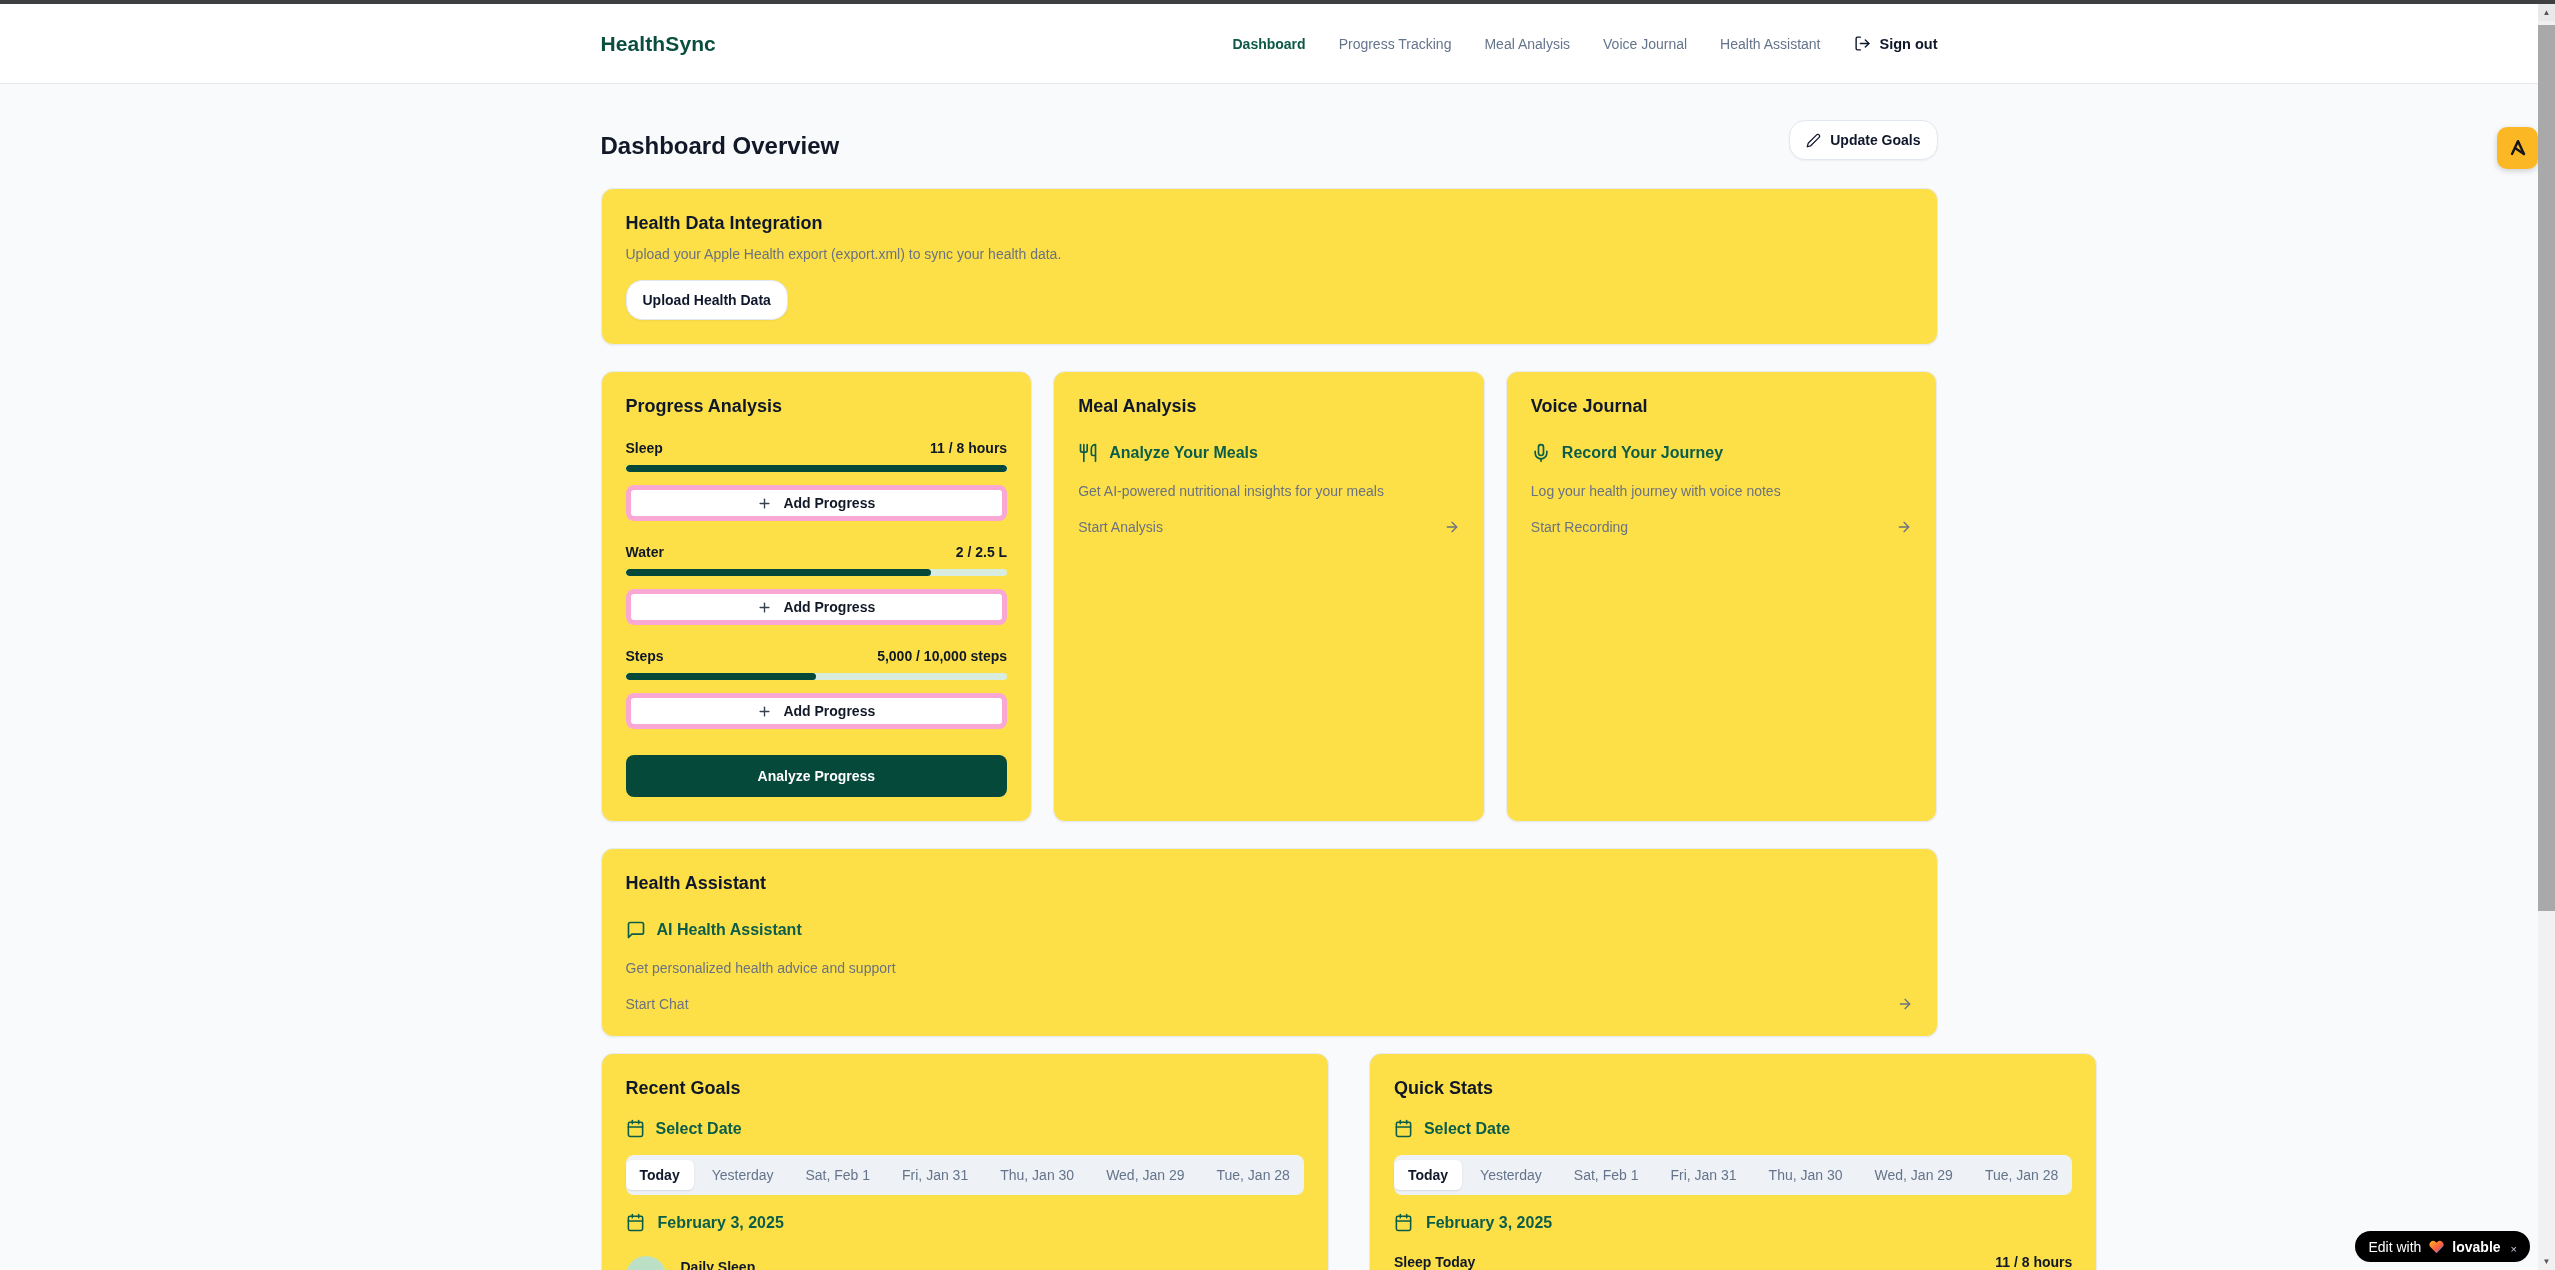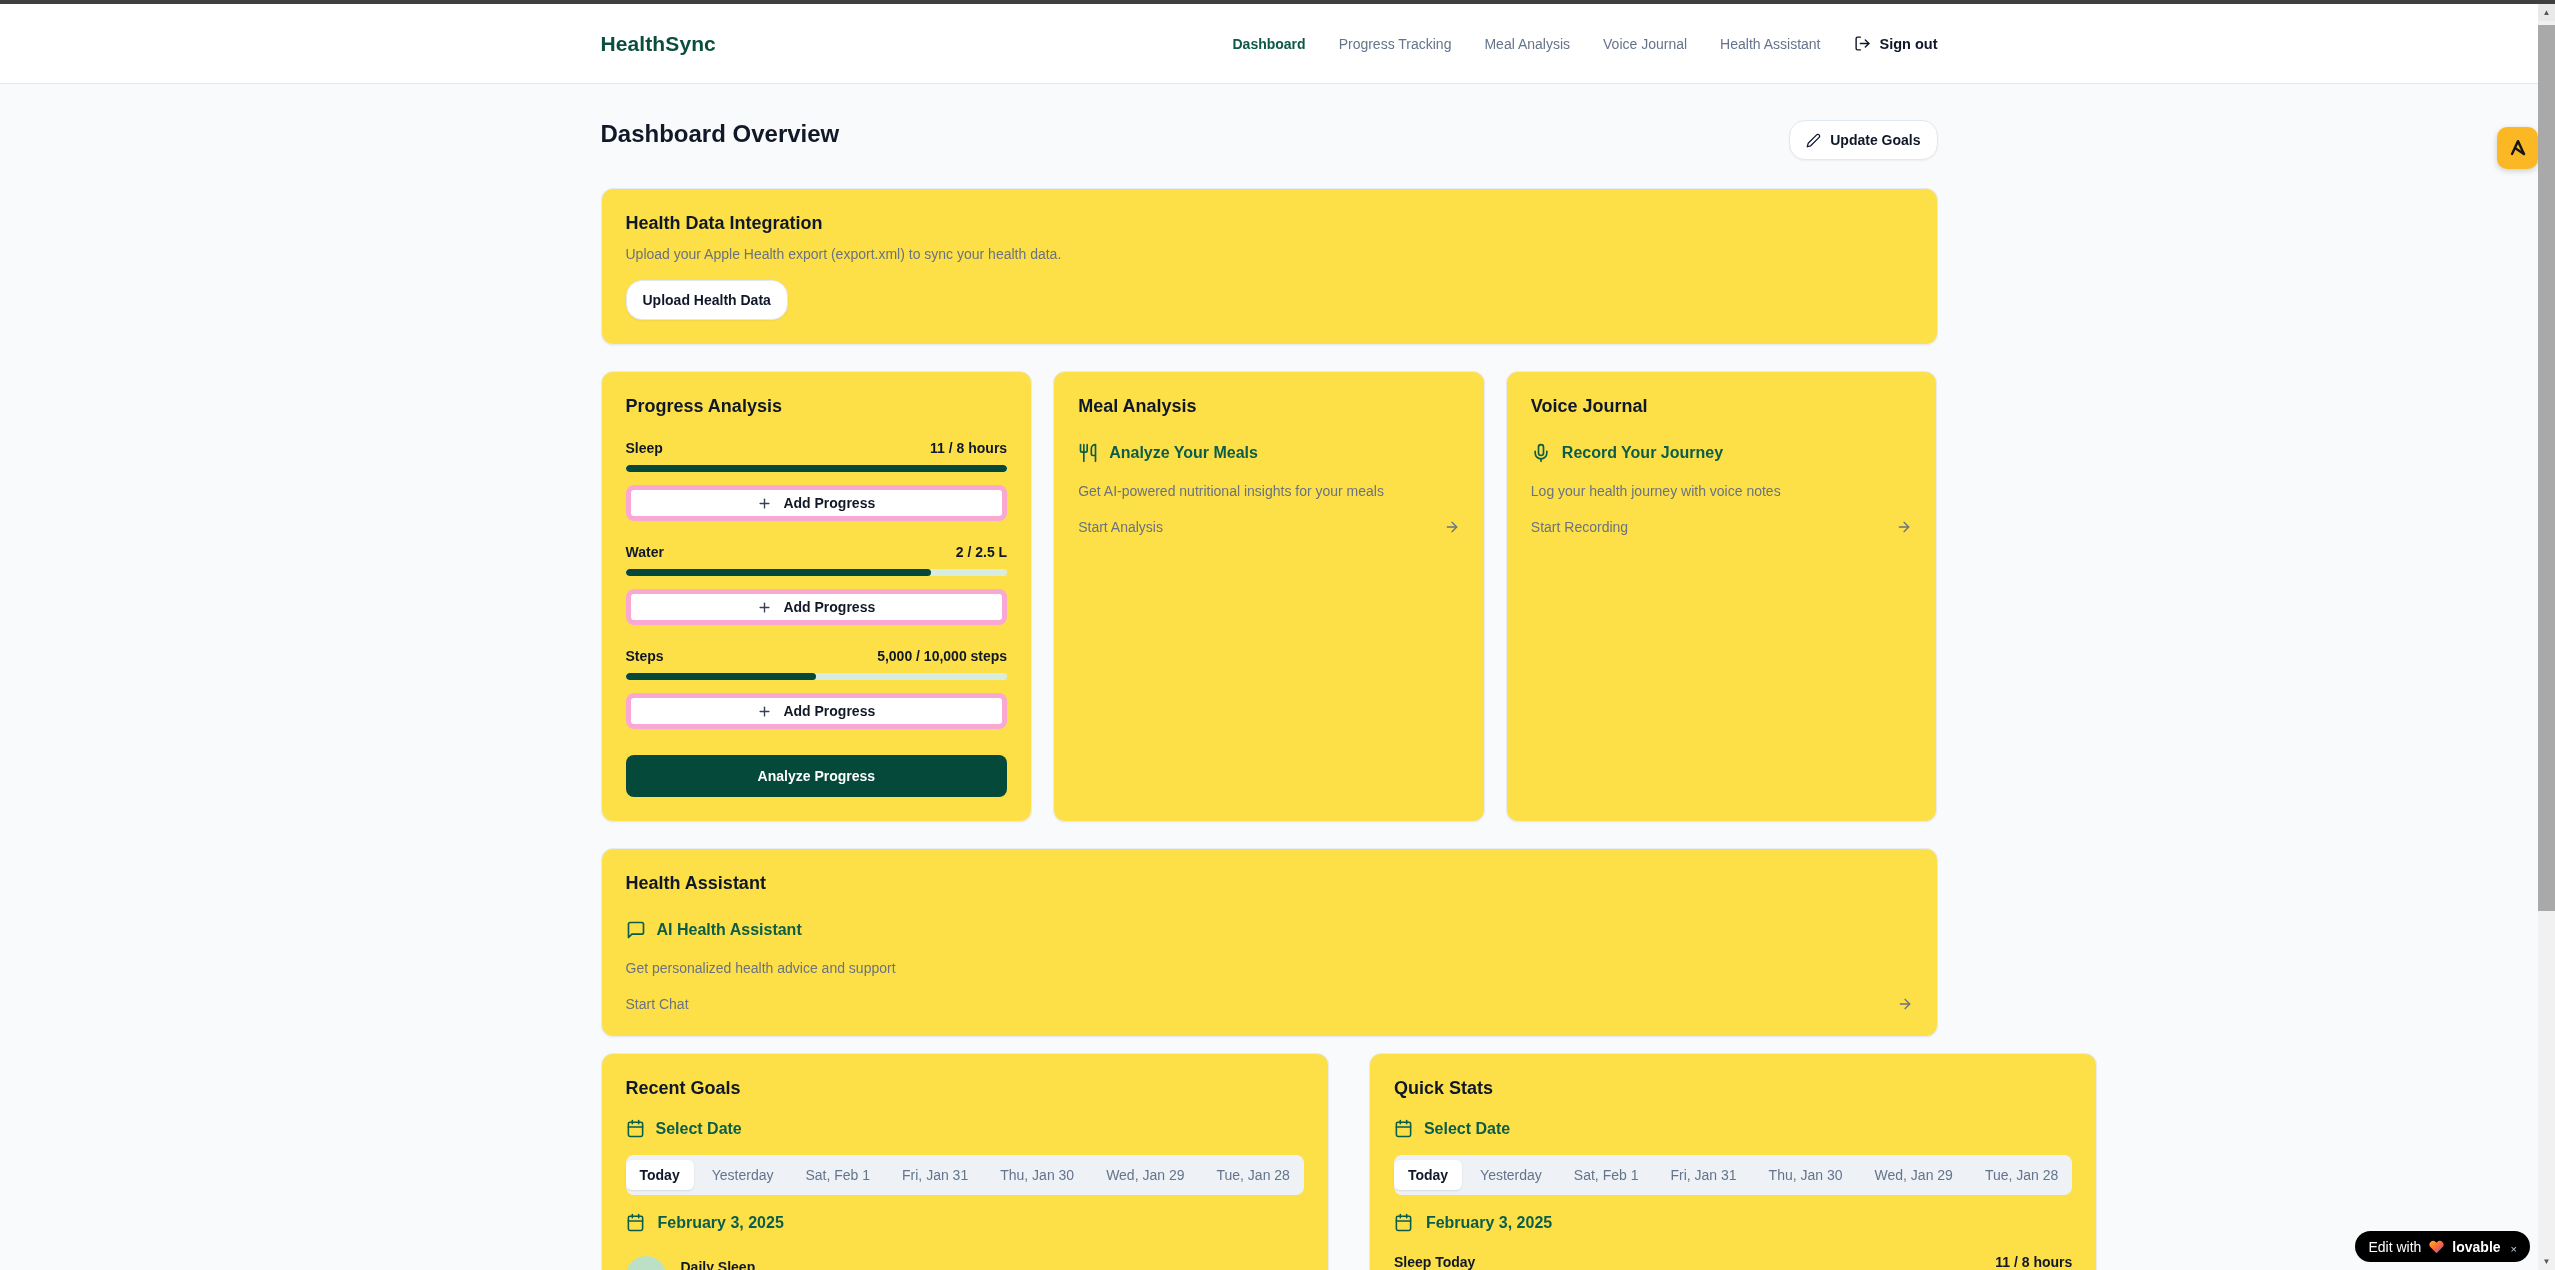--- a/index.html
+++ b/index.html
@@ -20,21 +20,21 @@
   .header-inner { width:1337px; height:100%; margin:0 auto; display:flex; align-items:center; justify-content:space-between; }
   .brand { font-size:21px; font-weight:800; color:#0a4f3e; letter-spacing:.1px; cursor:pointer; }
   nav { display:flex; align-items:center; gap:33px; }
   .nav-link { font-size:14px; font-weight:500; color:#64748b; text-decoration:none; cursor:pointer; }
   .nav-link.active { color:#0c5847; font-weight:600; }
   .signout { display:flex; align-items:center; gap:9px; font-size:14.5px; font-weight:600; color:#0f172a; background:none; border:none; cursor:pointer; font-family:inherit; }
 
   
   .page { padding-right:17px; }
   .container { width:1337px; margin:0 auto; }
-  .page-head { display:flex; align-items:flex-start; justify-content:space-between; margin-top:36px; margin-bottom:28px; }
+  .page-head { display:flex; align-items:flex-end; justify-content:space-between; margin-top:36px; margin-bottom:28px; }
   .page-title { font-size:24px; font-weight:800; color:#111827; }
 
   .btn-outline { display:inline-flex; align-items:center; justify-content:center; gap:9px; background:#fff; border:1px solid #e2e8f0; border-radius:16px; padding:0 16px; height:40px; font-size:14px; font-weight:600; color:#0f172a; font-family:inherit; cursor:pointer; box-shadow:0 1px 2px rgba(16,24,40,.05); }
 
   .card { background:#fde047; border:1px solid #e8ebf0; border-radius:12px; box-shadow:0 1px 2px rgba(16,24,40,.04); padding:24px; }
   .card-title { font-size:18px; font-weight:600; color:#0f172a; }
 
   .hdi-desc { margin-top:12px; font-size:14px; color:#6b7280; }
   .hdi .btn-outline { margin-top:18px; }
 

